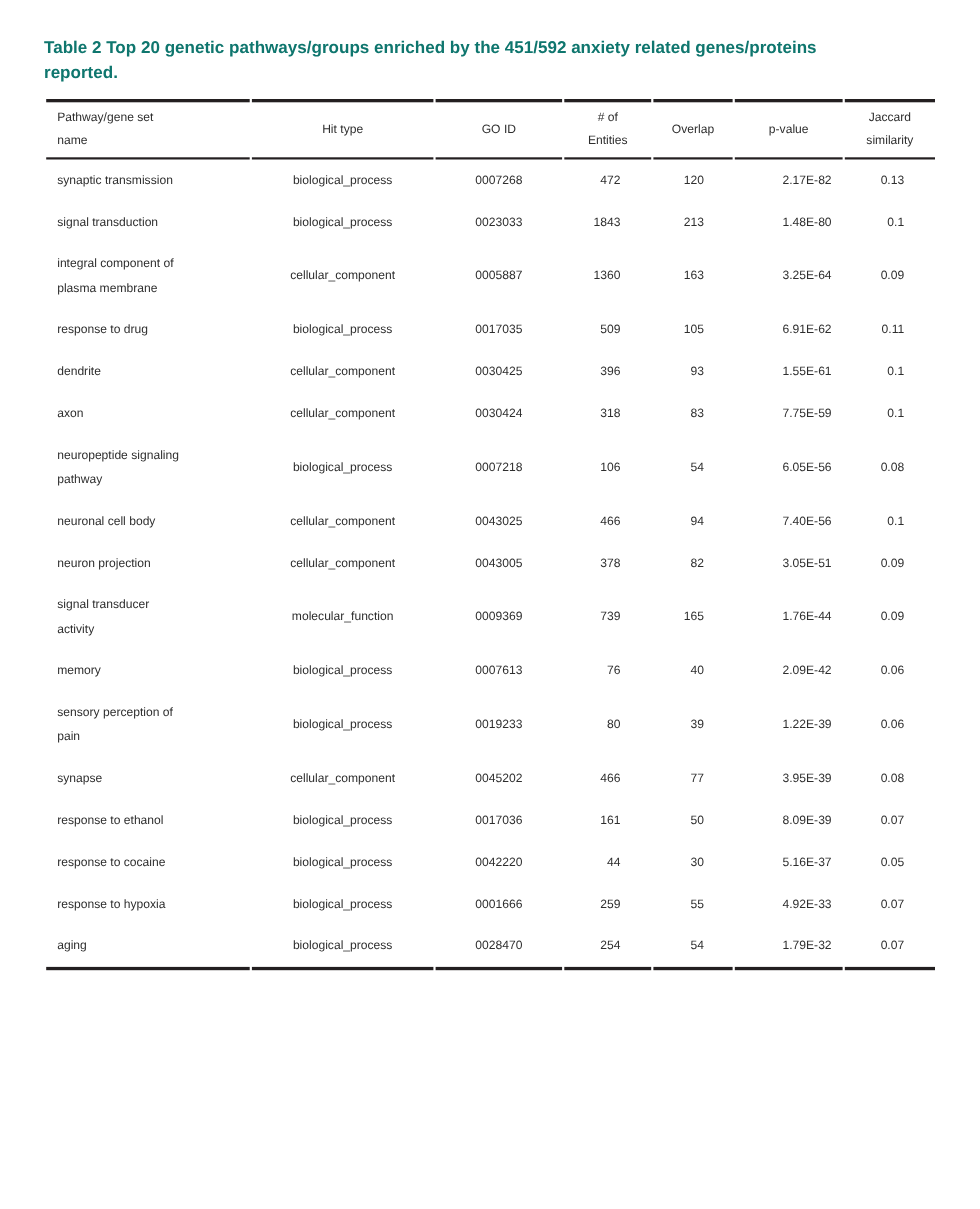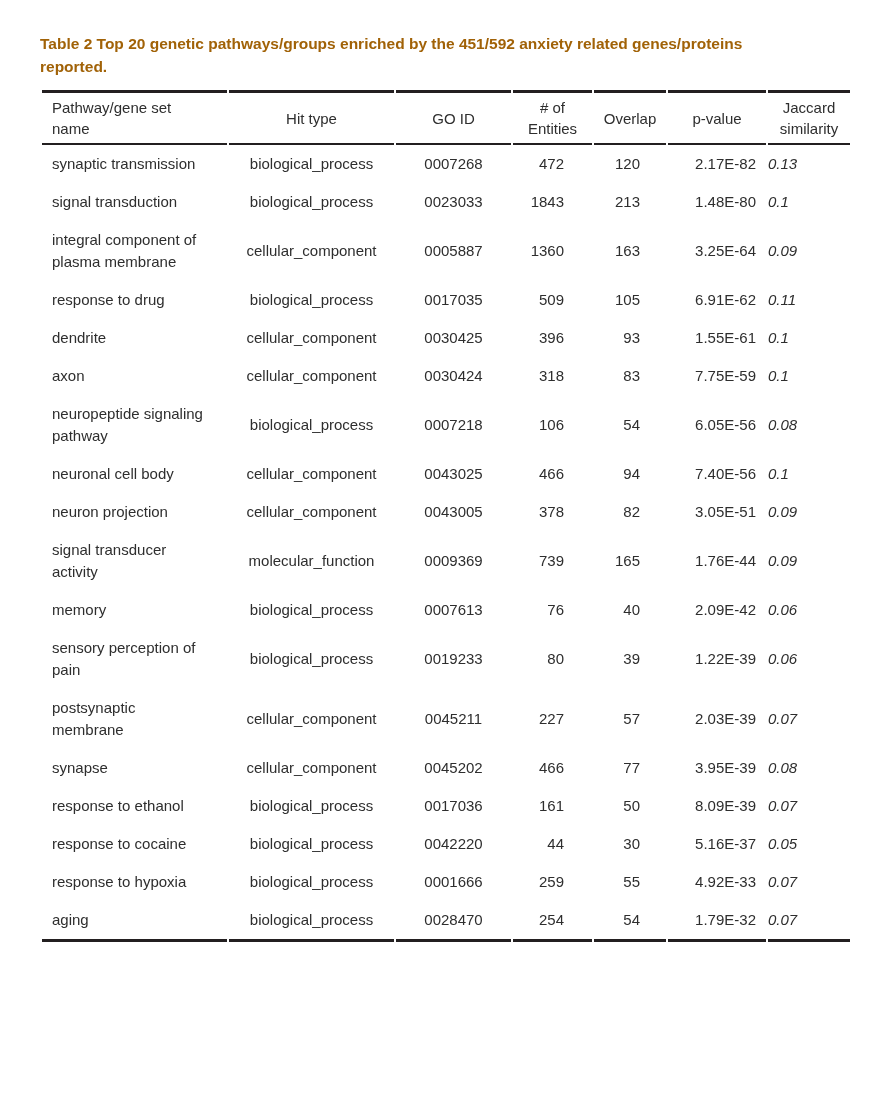--- a/index.html
+++ b/index.html
@@ -11,30 +11,30 @@
     width: 891px;
     min-height: 1099px;
     background: #ffffff;
     color: #2e2e2e;
   }
   .table-title {
     padding: 32px 40px 12px 40px;
     font-size: 15.5px;
     line-height: 23px;
     font-weight: bold;
-    color: #a16207;
+    color: #0f766e;
     white-space: pre-line;
   }
   table.data-table {
     margin-left: 40px;
     width: 812px;
     border-collapse: separate;
     border-spacing: 2px 0;
     table-layout: fixed;
-    font-size: 15px;
+    font-size: 11px;
   }
   th {
     border-top: 3px solid #231f20;
     border-bottom: 2px solid #231f20;
     font-weight: normal;
     vertical-align: middle;
     text-align: center;
     line-height: 21px;
     padding: 4px 0;
     height: 50px;
@@ -53,21 +53,21 @@
   .col-1 { width: 165px; text-align: center; }
   .col-2 { width: 115px; text-align: center; }
   .col-3 { width: 79px; }
   .col-4 { width: 72px; }
   .col-5 { width: 98px; }
   .col-6 { width: 82px; }
 
   td.col-3 { text-align: right; padding-right: 28px; }
   td.col-4 { text-align: right; padding-right: 26px; }
   td.col-5 { text-align: right; padding-right: 10px; }
-  td.col-6 { text-align: left; padding-right: 28px; font-style: italic; }
+  td.col-6 { text-align: right; padding-right: 28px; }
 
   th.col-0 { text-align: left; padding-left: 10px; }
 </style>
 </head>
 <body>
 
 <div class="page">
   <div class="table-title">Table 2 Top 20 genetic pathways/groups enriched by the 451/592 anxiety related genes/proteins
 reported.</div>
 
@@ -193,30 +193,20 @@
           <td class="col-0">sensory perception of
 pain</td>
           <td class="col-1">biological_process</td>
           <td class="col-2">0019233</td>
           <td class="col-3">80</td>
           <td class="col-4">39</td>
           <td class="col-5">1.22E-39</td>
           <td class="col-6">0.06</td>
         </tr>
         <tr>
-          <td class="col-0">postsynaptic
-membrane</td>
-          <td class="col-1">cellular_component</td>
-          <td class="col-2">0045211</td>
-          <td class="col-3">227</td>
-          <td class="col-4">57</td>
-          <td class="col-5">2.03E-39</td>
-          <td class="col-6">0.07</td>
-        </tr>
-        <tr>
           <td class="col-0">synapse</td>
           <td class="col-1">cellular_component</td>
           <td class="col-2">0045202</td>
           <td class="col-3">466</td>
           <td class="col-4">77</td>
           <td class="col-5">3.95E-39</td>
           <td class="col-6">0.08</td>
         </tr>
         <tr>
           <td class="col-0">response to ethanol</td>

